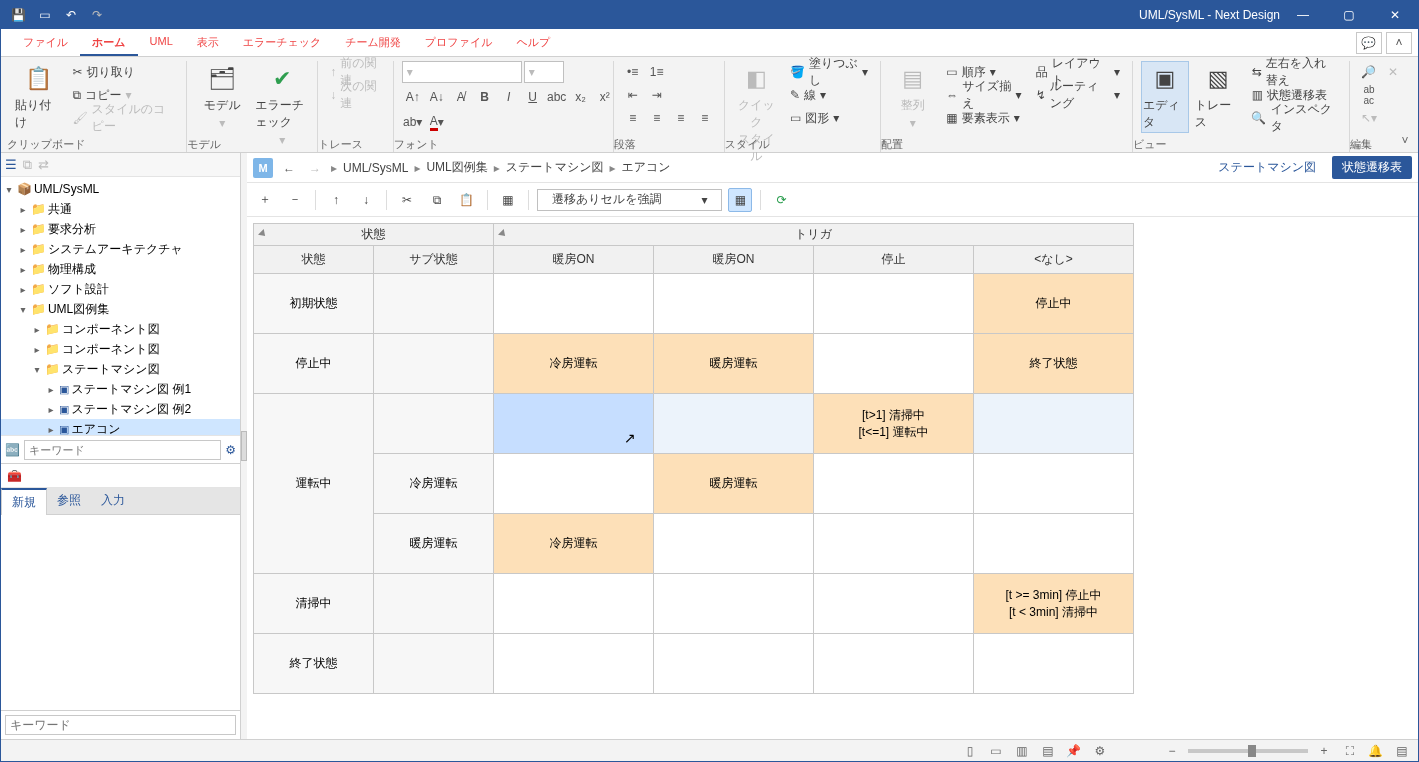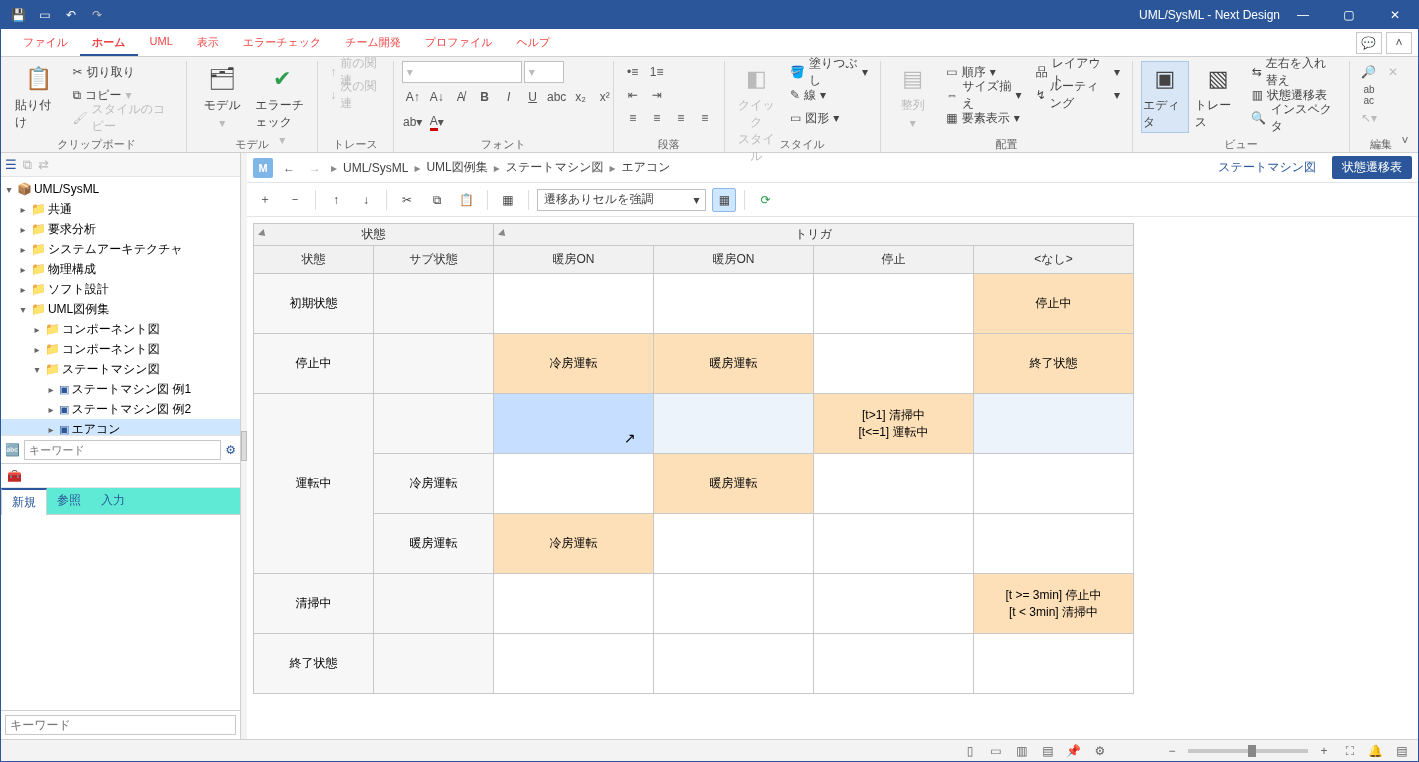--- a/index.html
+++ b/index.html
@@ -15,21 +15,21 @@
   .tabstrip { height: 28px; background: #fff; display: flex; align-items: stretch; border-bottom: 1px solid #d0d0d0; padding-left: 10px; }
   .tabstrip .tab { padding: 6px 12px; color: #ef4444; font-size: 11px; cursor: pointer; }
   .tabstrip .tab.active { background: #fff; border-bottom: 2px solid #2b579a; font-weight: 600; }
   .tabstrip .spacer { flex: 1; }
   .tabstrip .right { display:flex; align-items:center; gap:4px; padding-right:6px;}
   .tabstrip .right .rb { width:26px; height:22px; border:1px solid #c8c8c8; display:flex; align-items:center; justify-content:center; color:#555;}
   
   .ribbon { background: #f3f3f3; border-bottom: 1px solid #d0d0d0; height: 96px; display: flex; padding: 4px 6px 0 6px; position:relative;}
   .ribbon .group { border-right: 1px solid #d8d8d8; padding: 0 8px 14px 8px; display: flex; flex-direction: column; position:relative;}
   .ribbon .group .body { flex:1; display:flex; align-items:flex-start; gap:6px; }
-  .ribbon .group .label { position:absolute; bottom:0; left:0; right:0; text-align:center; font-size:11px; color:#666; }
+  .ribbon .group .label { position:absolute; bottom:0; left:0; right:0; font-size:11px; color:#666; }
   .rib-big { display:flex; flex-direction:column; align-items:center; justify-content:flex-start; width:54px; padding-top:2px; gap:2px; color:#444;}
   .rib-big .ic { font-size:22px; height:32px; display:flex; align-items:center; justify-content:center;}
   .rib-small { display:flex; align-items:center; gap:4px; color:#444; height:22px; padding:0 4px;}
   .rib-col { display:flex; flex-direction:column; gap:1px; }
   .rib-row { display:flex; gap:2px; }
   .rib-icon { width:22px; height:22px; display:flex; align-items:center; justify-content:center; color:#555; }
   .rib-combo { border:1px solid #c0c0c0; background:#fff; height:22px; display:flex; align-items:center; padding:0 4px; color:#888; }
   .dis { color:#bbb !important; }
   .collapse-rib { position:absolute; right:4px; bottom:2px; color:#666; width:18px; height:18px; display:flex; align-items:center; justify-content:center;}
   
@@ -40,21 +40,21 @@
   .lp-toolbar .ic{ color:#2b579a; font-size:13px;}
   .tree { flex:0 0 auto; overflow:auto; padding:2px 0; }
   .tree-row { display:flex; align-items:center; height:20px; padding-left:4px; gap:2px; cursor:default;}
   .tree-row .tw { width:12px; text-align:center; color:#666; font-size:10px;}
   .tree-row .fold { color:#e8a33d; font-size:12px;}
   .tree-row .doc { color:#2b579a; font-size:11px;}
   .tree-row.sel { background:#cfe6ff; }
   .lp-search { display:flex; align-items:center; height:28px; border-top:1px solid #e4e4e4; padding:0 4px; gap:4px;}
   .lp-search input { flex:1; border:1px solid #c8c8c8; height:20px; padding:0 4px; font-size:11px;}
   .lp-mid { border-top:1px solid #d0d0d0; }
-  .lp-tabs2 { display:flex; border-bottom:1px solid #d0d0d0; background:#5eead4;}
+  .lp-tabs2 { display:flex; border-bottom:1px solid #d0d0d0; background:#e5e5e5;}
   .lp-tabs2 .t2 { padding:4px 10px; font-size:12px; color:#2b579a; cursor:pointer;}
   .lp-tabs2 .t2.active { background:#fff; border-top:2px solid #2b579a; border-right:1px solid #d0d0d0; border-left:1px solid #d0d0d0; margin-bottom:-1px;}
   .lp-empty { flex:1; display:flex; align-items:center; justify-content:center; color:#888; font-size:12px; min-height:120px;}
   .lp-bottom-search{ border-top:1px solid #d0d0d0; padding:4px;}
   .lp-bottom-search input{ width:100%; border:1px solid #c8c8c8; height:20px; padding:0 4px;}
   
   .splitter { width:6px; background:#f3f3f3; position:relative;}
   .splitter .grip{ position:absolute; left:0; top:50%; width:6px; height:30px; background:#dcdcdc; border:1px solid #bbb; transform:translateY(-50%);}
   
   .mainarea { flex:1; display:flex; flex-direction:column; min-width:0;}
@@ -62,21 +62,21 @@
   .bc-badge { width:20px; height:20px; background:#7eb6e8; color:#fff; display:flex; align-items:center; justify-content:center; font-size:11px; font-weight:bold; border-radius:2px;}
   .bc-nav { color:#555; width:20px; text-align:center;}
   .bc-item { color:#444;}
   .bc-sep { color:#888;}
   .view-switch { margin-left:auto; display:flex; gap:6px; align-items:center;}
   .view-switch .vs { padding:3px 10px; color:#2b579a; cursor:pointer;}
   .view-switch .vs.active { background:#2b579a; color:#fff; border-radius:2px;}
   .maintoolbar { height:34px; display:flex; align-items:center; padding:0 6px; gap:6px; border-bottom:1px solid #e4e4e4; background:#fff;}
   .mt-btn { width:24px; height:24px; display:flex; align-items:center; justify-content:center; color:#444; border-radius:2px;}
   .mt-sep { width:1px; height:20px; background:#ddd; margin:0 2px;}
-  .mt-combo { border:1px solid #c0c0c0; height:22px; display:flex; align-items:center; padding:0 6px; gap:40px; color:#444;}
+  .mt-combo { border:1px solid #c0c0c0; height:22px; display:flex; align-items:center; padding:0 14px; gap:40px; color:#444;}
   .mt-toggle.active { background:#cfe6ff; border:1px solid #8cb9e8;}
   
   .tablewrap { flex:1; overflow:auto; padding:6px;}
   table.matrix { border-collapse:collapse; table-layout:fixed;border-radius:10px; }
   table.matrix th, table.matrix td { border:1px solid #c8c8c8; text-align:center; vertical-align:middle; font-size:12px; }
   table.matrix th { background:#f1f1f1; font-weight:normal; color:#333; }
   table.matrix .super-h { background:#f1f1f1; height:22px; position:relative;}
   table.matrix .super-h .tri{ position:absolute; left:6px; top:6px; width:0; height:0; border-left:6px solid #888; border-top:4px solid transparent; border-bottom:4px solid transparent; transform:rotate(45deg);}
   table.matrix .w-state { width:120px; }
   table.matrix .w-sub { width:120px; }

